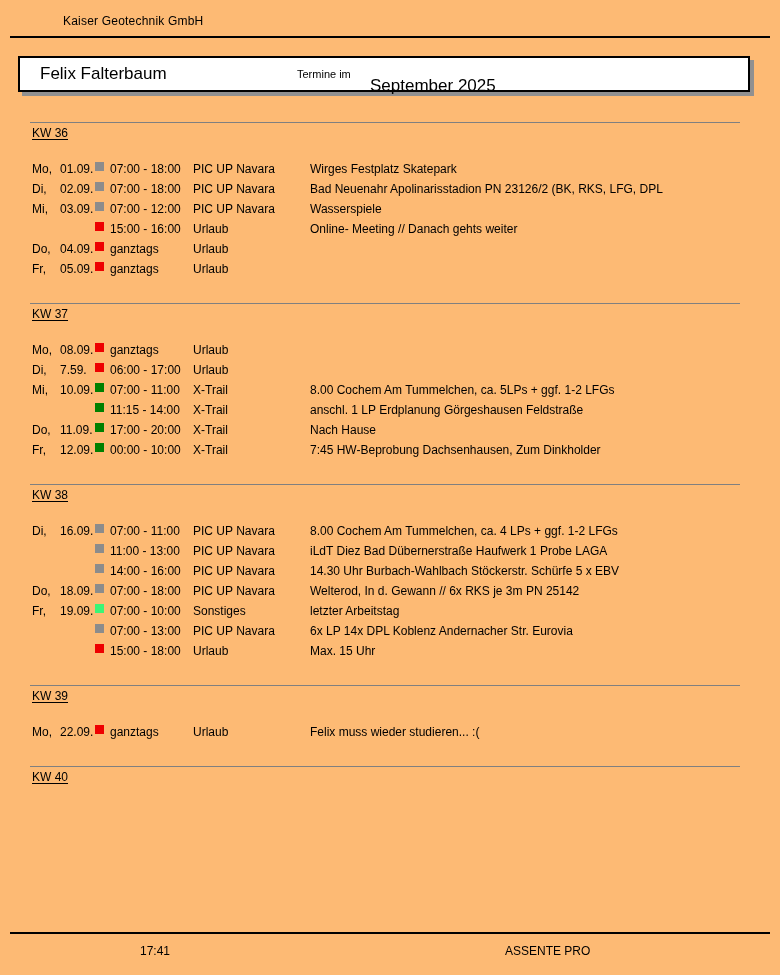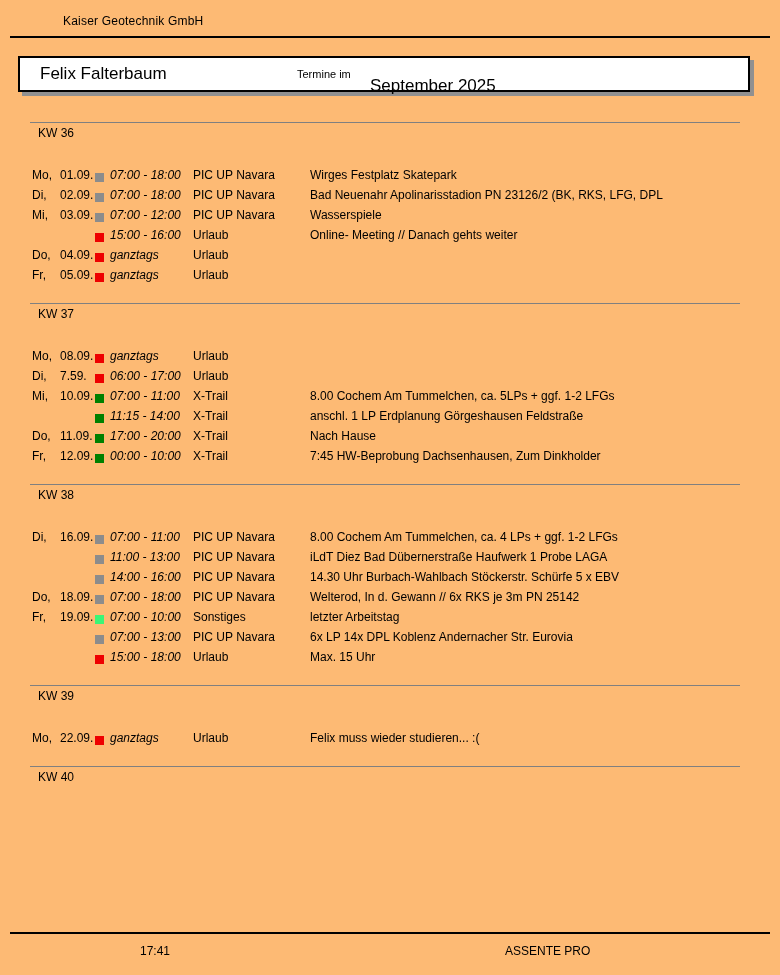--- a/index.html
+++ b/index.html
@@ -41,37 +41,38 @@
   .title-box .period {
     position: absolute; left: 350px; top: 50%; transform: translateY(-50%);
     font-size: 17px;
     margin-top: 12px;
   }
 
   
   #sections { position: absolute; left: 30px; right: 40px; top: 122px; }
   .kw-section { border-top: 1px solid #808080; padding-bottom: 21px; }
   .kw-label {
-    margin: 3px 0 0 8px;
+    margin: 3px 0 0 2px;
     font-size: 12px; line-height: 15px;
+    text-decoration: underline;
     text-underline-offset: 2px;
     width: max-content;
   }
   .rows { margin-top: 21px; }
   .event-row {
-    height: 20px; display: flex; align-items: flex-end;
+    height: 20px; display: flex; align-items: flex-start;
     font-size: 12px; padding-left: 2px; white-space: nowrap;
   }
   .c-day  { width: 28px; flex: 0 0 auto; }
   .c-date { width: 35px; flex: 0 0 auto; }
   .c-marker {
     width: 9px; height: 9px; flex: 0 0 auto;
     margin-right: 6px; display: inline-block;
   }
-  .c-time { width: 83px; flex: 0 0 auto; font-style: italic; }
+  .c-time { width: 83px; flex: 0 0 auto; }
   .c-cat  { width: 117px; flex: 0 0 auto; }
   .c-desc { flex: 1 1 auto; overflow: hidden; }
 
   
   .footer-rule {
     position: absolute; left: 10px; right: 10px; top: 932px;
     border-top: 2px solid #000;
   }
   .footer-date { position: absolute; left: 60px;  top: 944px; font-size: 12px; margin-top: 44px; }
   .footer-time { position: absolute; left: 140px; top: 944px; font-size: 12px; }

